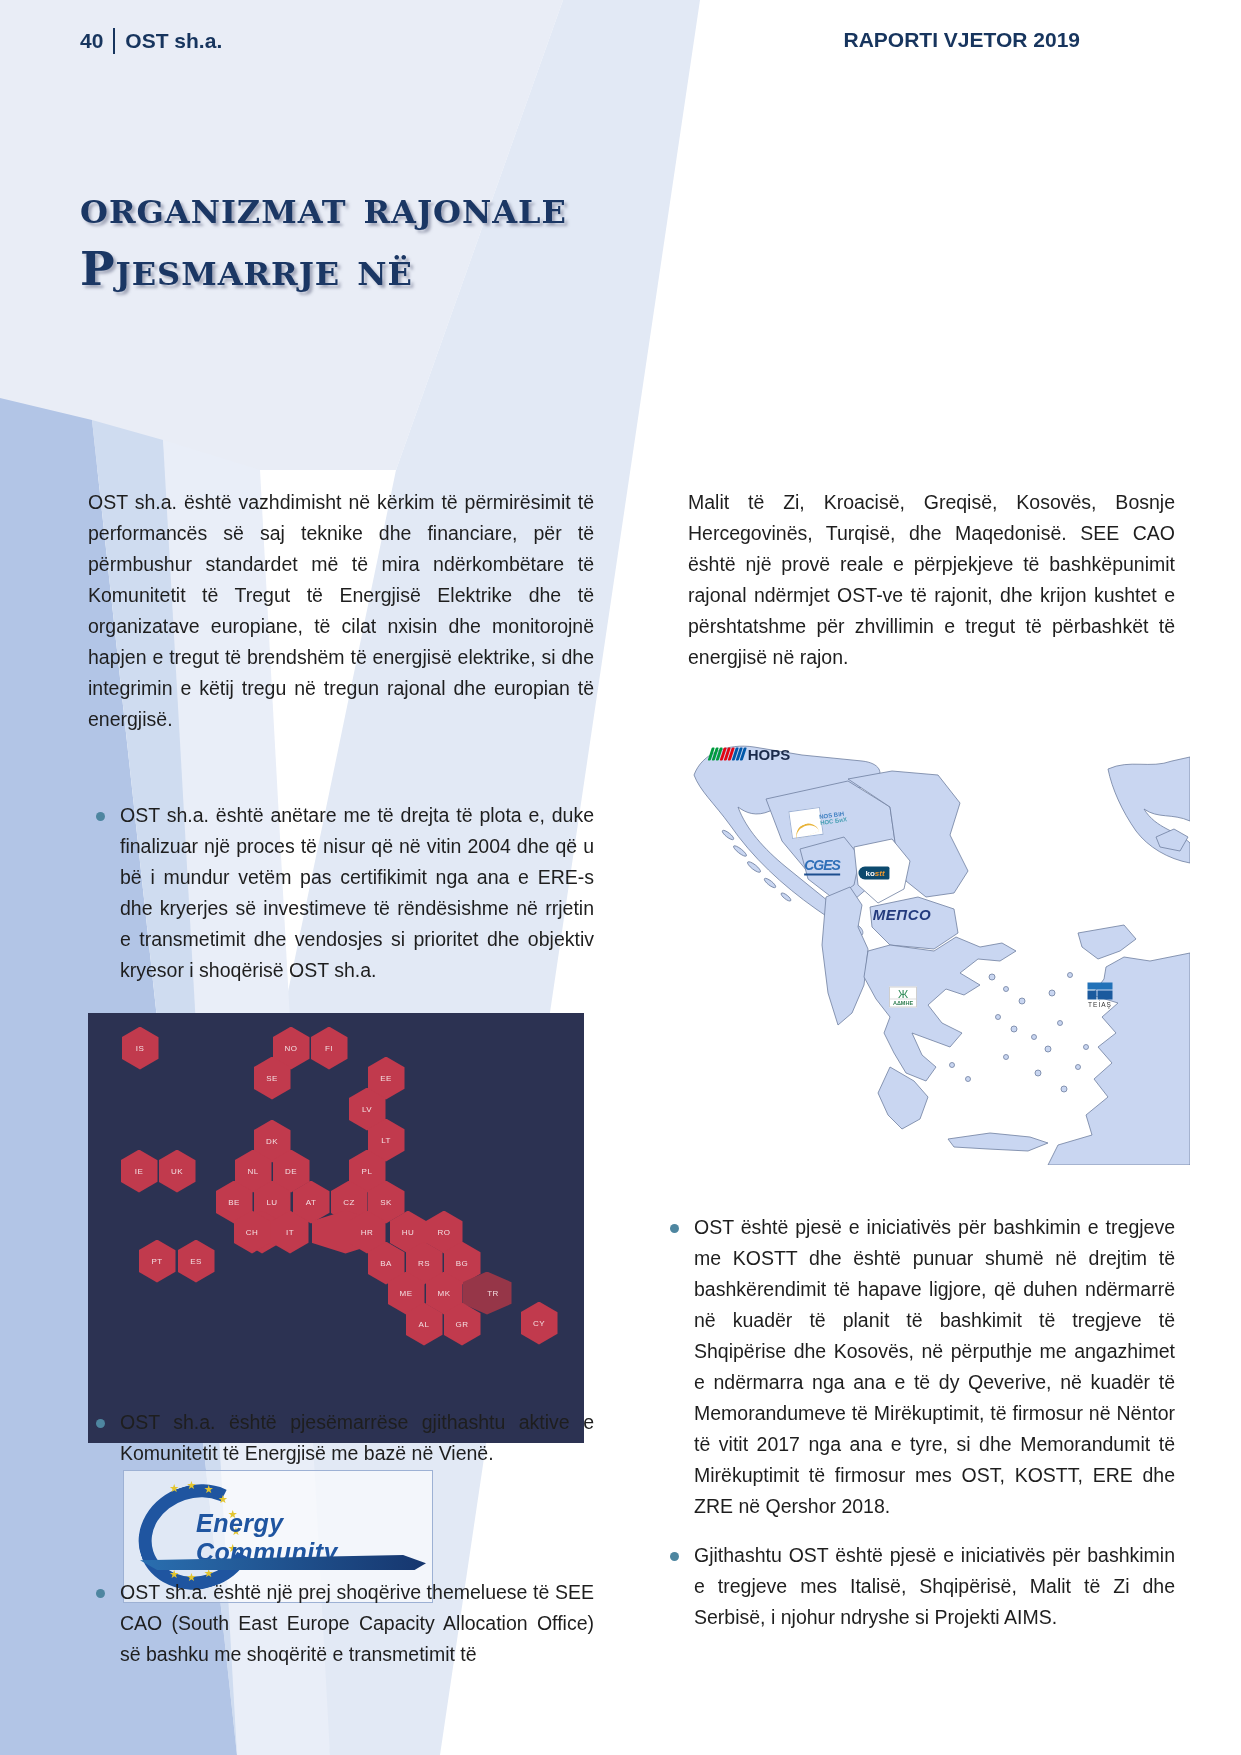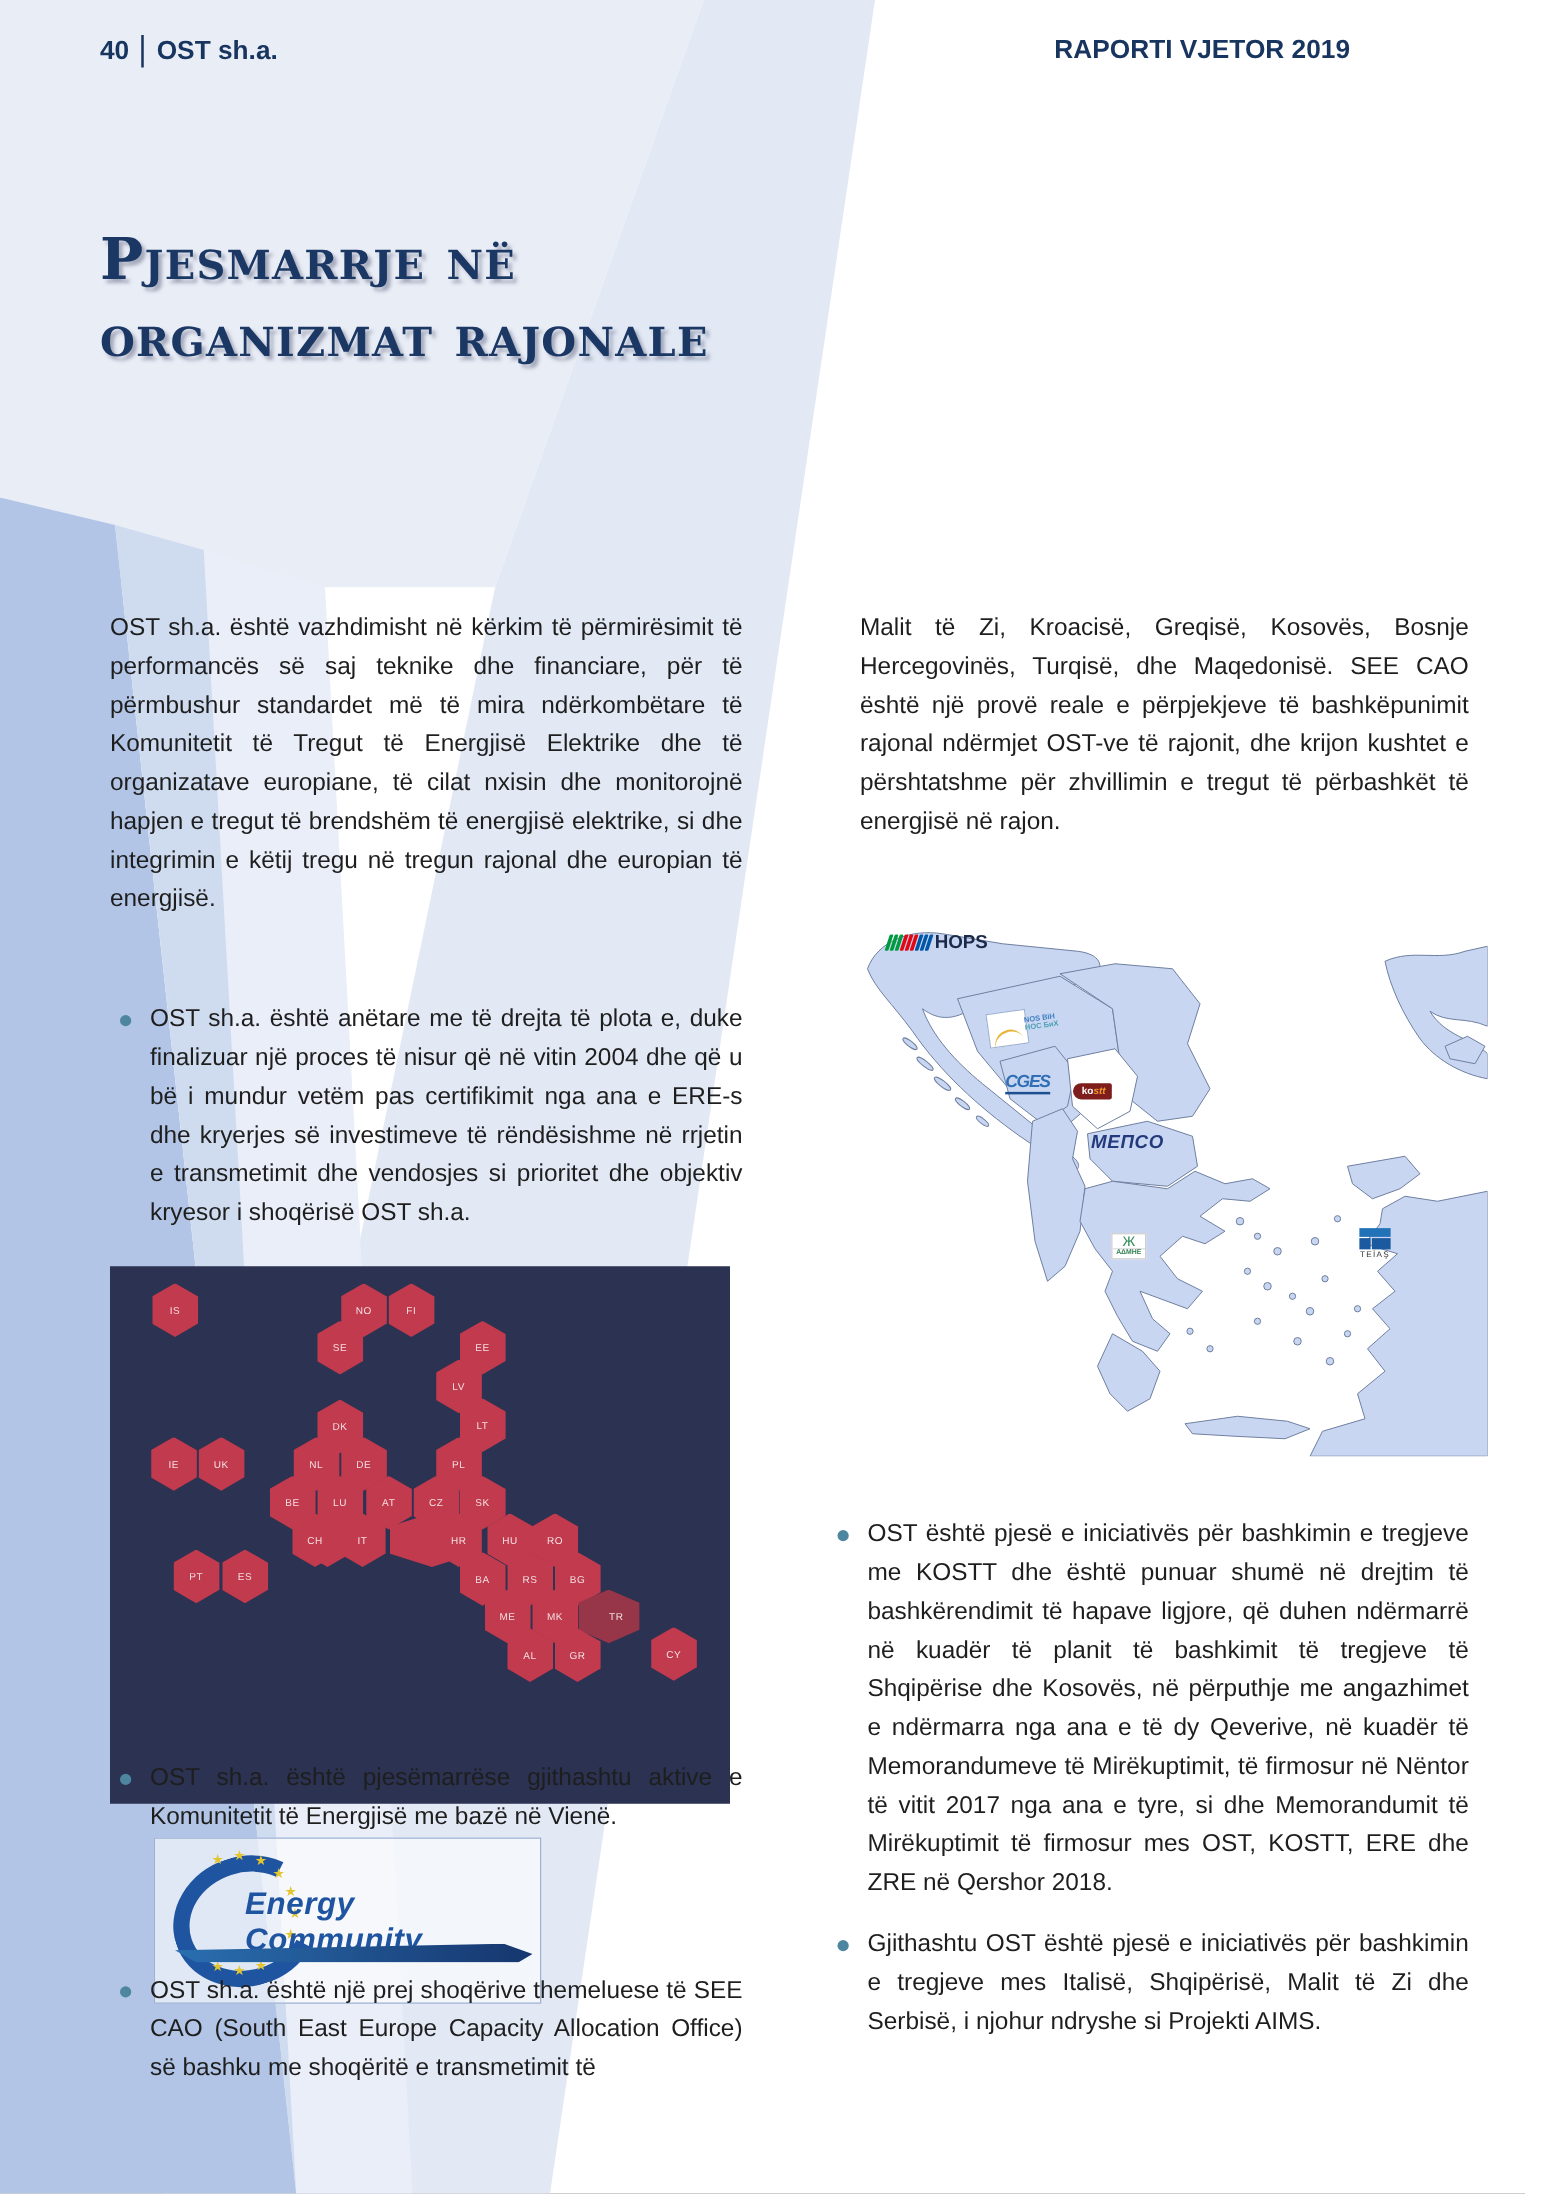--- a/index.html
+++ b/index.html
@@ -44,21 +44,21 @@
   .balkanmap svg{position:absolute;left:0;top:0;}
   .blogo{position:absolute;transform:translate(-50%,-50%);white-space:nowrap;}
   .lg-hops{font-weight:bold;font-size:15px;color:#1b2a4a;display:flex;align-items:center;gap:3px;}
   .lg-hops .bars{display:flex;gap:1px;transform:skewX(-18deg);}
   .lg-hops .bars i{display:block;width:3px;height:13px;border-radius:1px;}
   .lg-nos{width:30px;height:26px;background:#fff;border:1px solid #9fb3d6;transform:rotate(-8deg);position:relative;}
   .lg-nos .swoosh{position:absolute;left:2px;top:14px;width:24px;height:10px;border-top:2px solid #e8b43a;border-radius:50% 50% 0 0/100% 100% 0 0;transform:rotate(-14deg);}
   .lg-nos .txt{position:absolute;right:-26px;top:6px;font-size:6px;line-height:6px;font-weight:bold;color:#3f7fc1;}
   .lg-nos .txt .l2{color:#49a0b5;}
   .lg-cges{font-weight:bold;font-style:italic;font-size:14px;color:#2f6fb8;border-bottom:2px solid #1d4e8f;padding-bottom:1px;letter-spacing:-1px;}
-  .lg-kostt{background:#7f1d1d;border-radius:8px 2px 2px 8px;padding:2px 5px 2px 7px;font-size:8px;font-weight:bold;}
+  .lg-kostt{background:#0c4a6e;border-radius:8px 2px 2px 8px;padding:2px 5px 2px 7px;font-size:8px;font-weight:bold;}
   .lg-kostt .ko{color:#fff;}
   .lg-kostt .stt{color:#f09a2d;font-style:italic;}
   .lg-mepso{font-weight:bold;font-style:italic;font-size:15px;color:#233a7d;letter-spacing:.5px;}
   .lg-ost{font-weight:bold;font-style:italic;font-size:15px;color:#d5222c;position:relative;}
   .lg-ost .streak{position:absolute;left:-4px;top:2px;width:38px;height:9px;
     background:repeating-linear-gradient(100deg,#a9aebc 0 2px,transparent 2px 5px);opacity:.8;}
   .lg-admie{width:26px;background:#fff;border:1px solid #cfcfcf;text-align:center;padding:1px 0;}
   .lg-admie .tower{color:#2e8b57;font-size:11px;line-height:10px;display:block;}
   .lg-admie .name{color:#2e7d4f;font-size:5.5px;font-weight:bold;display:block;border-top:1px solid #ddd;}
   .lg-teias{text-align:center;}
@@ -93,22 +93,22 @@
   <div class="header" data-interactable="false">
     <div class="pg-group" data-interactable="false">
       <span data-interactable="false">40</span>
       <span class="vbar" data-interactable="false"></span>
       <span data-interactable="false">OST sh.a.</span>
     </div>
     <div data-interactable="false">RAPORTI VJETOR 2019</div>
   </div>
 
   <div class="title" data-interactable="false">
+    <div data-interactable="false">organizmat rajonale</div>
     <div data-interactable="false">Pjesmarrje në</div>
-    <div data-interactable="false">organizmat rajonale</div>
   </div>
 
   <div class="para" style="left:88px;top:487px;width:506px;" data-interactable="false">OST sh.a. është vazhdimisht në kërkim të përmirësimit të performancës së saj teknike dhe financiare, për të përmbushur standardet më të mira ndërkombëtare të Komunitetit të Tregut të Energjisë Elektrike dhe të organizatave europiane, të cilat nxisin dhe monitorojnë hapjen e tregut të brendshëm të energjisë elektrike, si dhe integrimin e këtij tregu në tregun rajonal dhe europian të energjisë.</div>
 
   <div class="bullet" style="left:88px;top:800px;width:506px;" data-interactable="false">
     <span class="dot" data-interactable="false"></span>
     <p data-interactable="false">OST sh.a. është anëtare me të drejta të plota e, duke finalizuar një proces të nisur që në vitin 2004 dhe që u bë i mundur vetëm pas certifikimit nga ana e ERE-s dhe kryerjes së investimeve të rëndësishme në rrjetin e transmetimit dhe vendosjes si prioritet dhe objektiv kryesor i shoqërisë OST sh.a.</p>
   </div>
 
   <div class="hexmap" data-interactable="false" style="background: rgb(44, 50, 82);">

